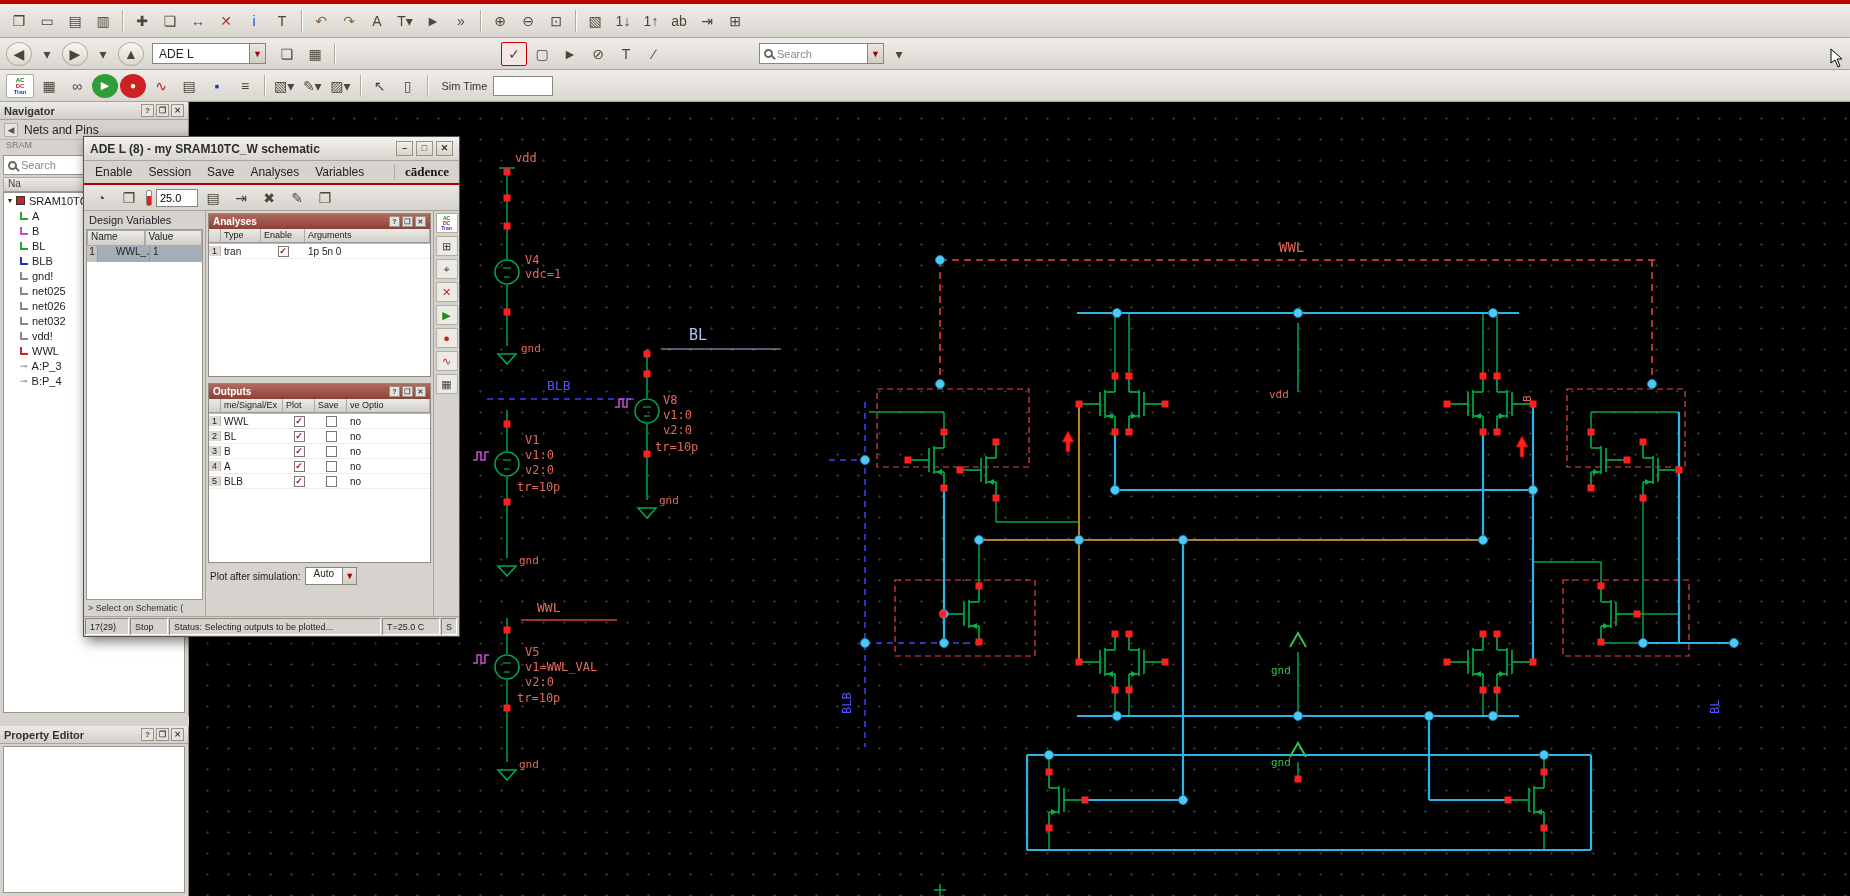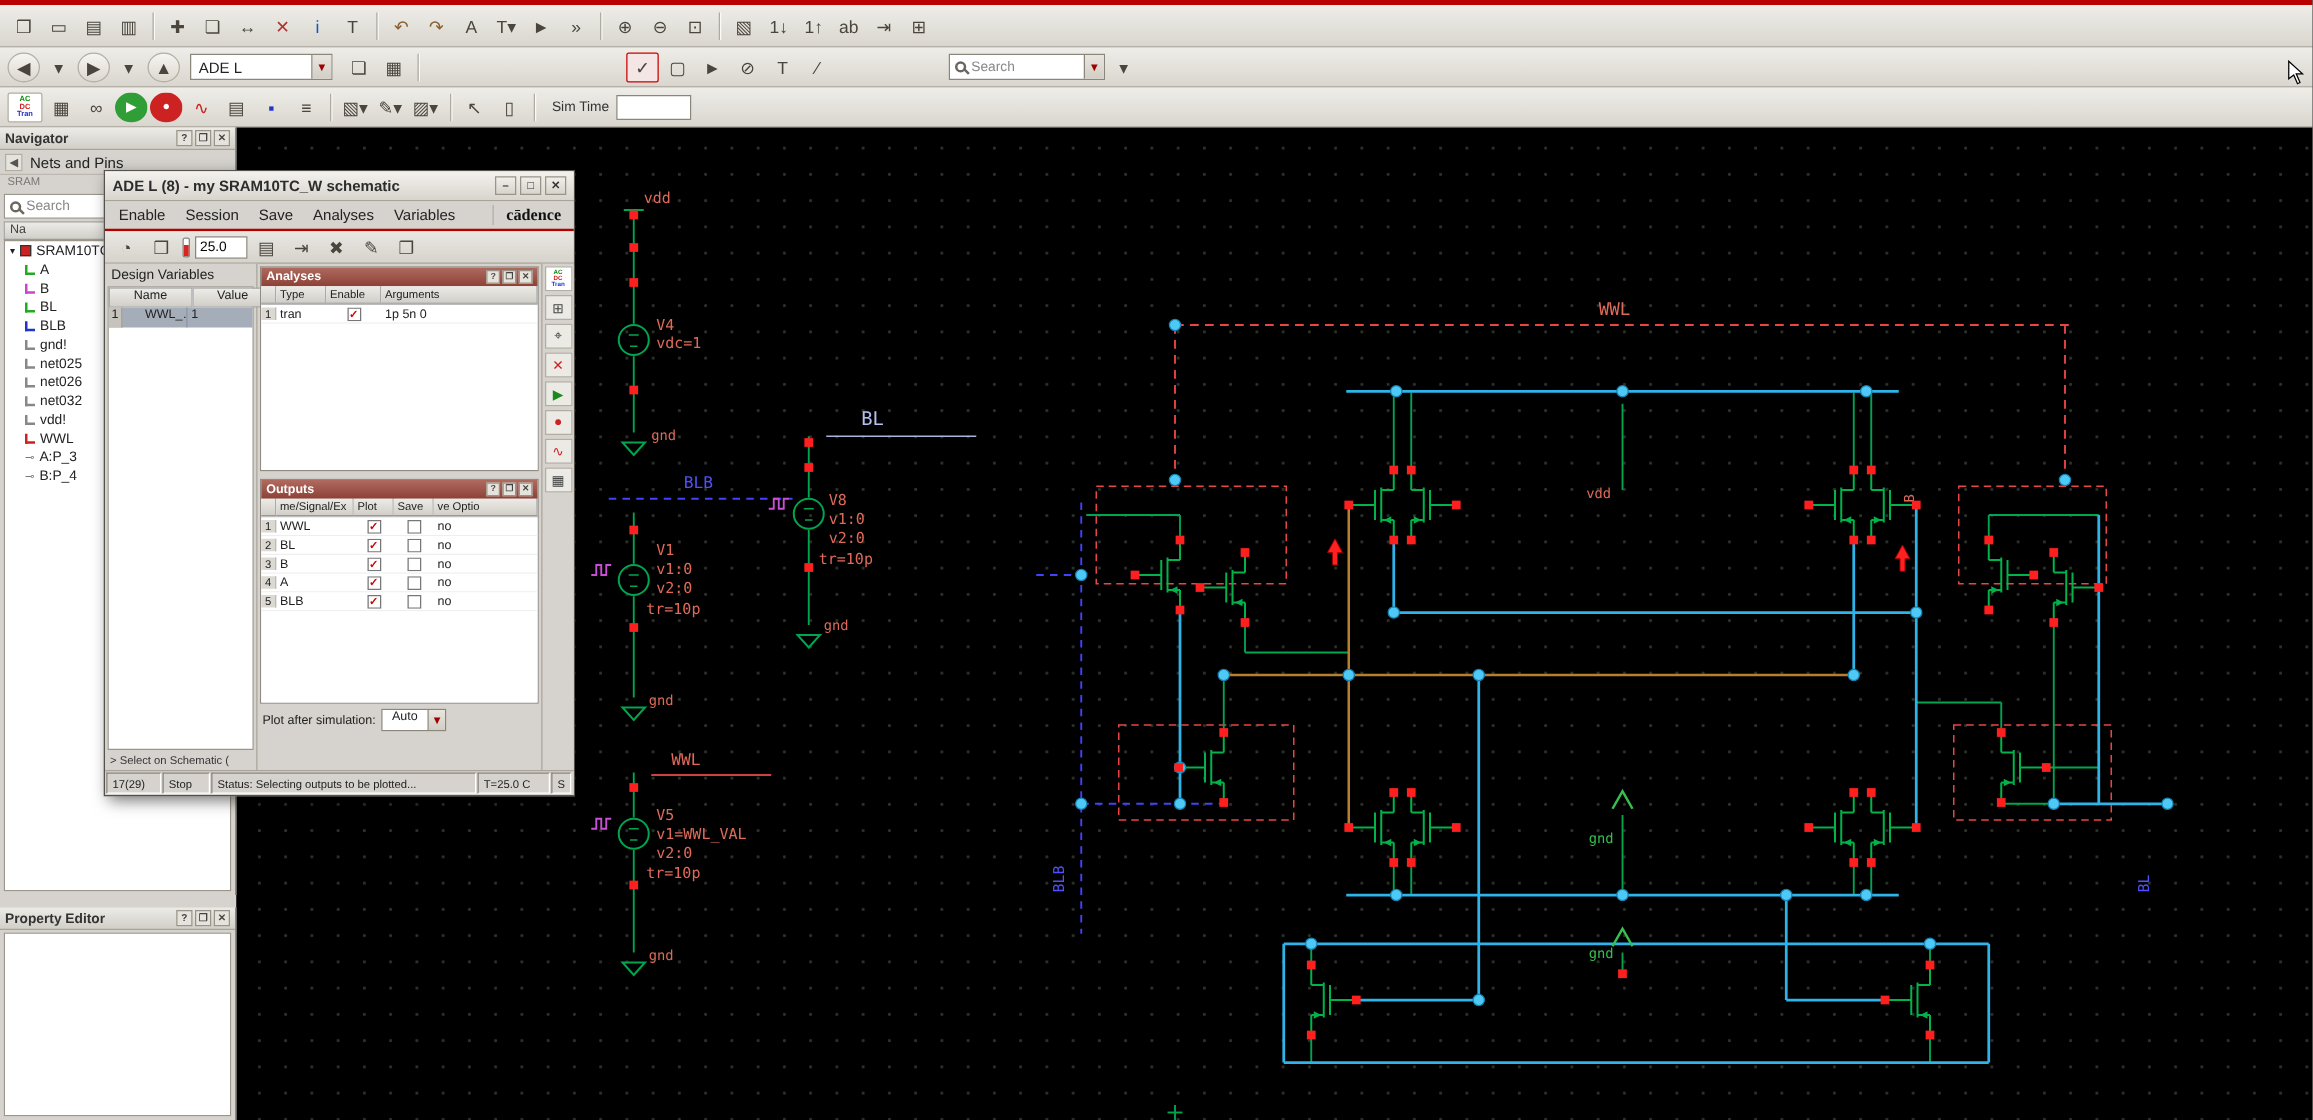--- a/index.html
+++ b/index.html
@@ -61,21 +61,21 @@
   .mitem{padding:2px 7px;font-size:12px;color:#222}
   .brand{margin-left:auto;font-family:"Liberation Serif",serif;font-weight:bold;font-size:13px;color:#111;padding-right:6px;border-left:1px solid #b3aea4;padding-left:10px}
   .adered{height:2px;background:#b00000}
   .adetools{height:26px;display:flex;align-items:center;gap:2px;padding:0 4px;border-bottom:1px solid #aaa59b;background:linear-gradient(#e9e7e2,#d6d3cc)}
   .thermo{width:6px;height:16px;background:linear-gradient(#fff 35%,#d22 35%);border:1px solid #888;border-radius:2px;margin:0 2px}
   .adebody{flex:1;display:flex;min-height:0}
   .lpane{width:122px;display:flex;flex-direction:column;border-right:1px solid #a9a49a;background:#d6d3ce}
   .dvlabel{height:18px;font-size:11px;display:flex;align-items:center;padding:0 5px;color:#222}
   .dvtable{flex:1;background:#fff;border:1px solid #9a968c;margin:0 2px;display:flex;flex-direction:column}
   .dvhead{display:flex;height:16px}
-  .dvhead div{flex:1;background:linear-gradient(#ecebe7,#d2cfc8);border:1px solid #aaa;font-size:10px;padding:0 19px}
+  .dvhead div{flex:1;background:linear-gradient(#ecebe7,#d2cfc8);border:1px solid #aaa;font-size:10px;padding:0 3px}
   .dvrow{display:flex;height:16px;font-size:10px;background:#a5adb8}
   .dvrow .num{width:11px;background:#c6c3bc;border-right:1px solid #999;text-align:center}
   .dvrow .nm{width:52px;padding:0 18px;border-right:1px solid #8a97a5;overflow:hidden}
   .dvrow .vl{flex:1;padding:0 3px}
   .hint{height:16px;font-size:9px;color:#333;padding:0 4px;display:flex;align-items:center}
   .rpane{flex:1;display:flex;flex-direction:column;padding:2px 2px 0;min-width:0}
   .mpanel{border:1px solid #8f8b82;background:#fff;display:flex;flex-direction:column}
   .mhead{height:15px;background:linear-gradient(#b06a60,#8d4136);color:#fff;font-size:10px;font-weight:bold;display:flex;align-items:center;padding:0 4px;flex:0 0 auto}
   .mhead .pbtns .pbtn{width:11px;height:11px;font-size:7px;line-height:9px}
   .mcols{display:flex;flex:0 0 15px;font-size:9px;border-bottom:1px solid #bbb}

